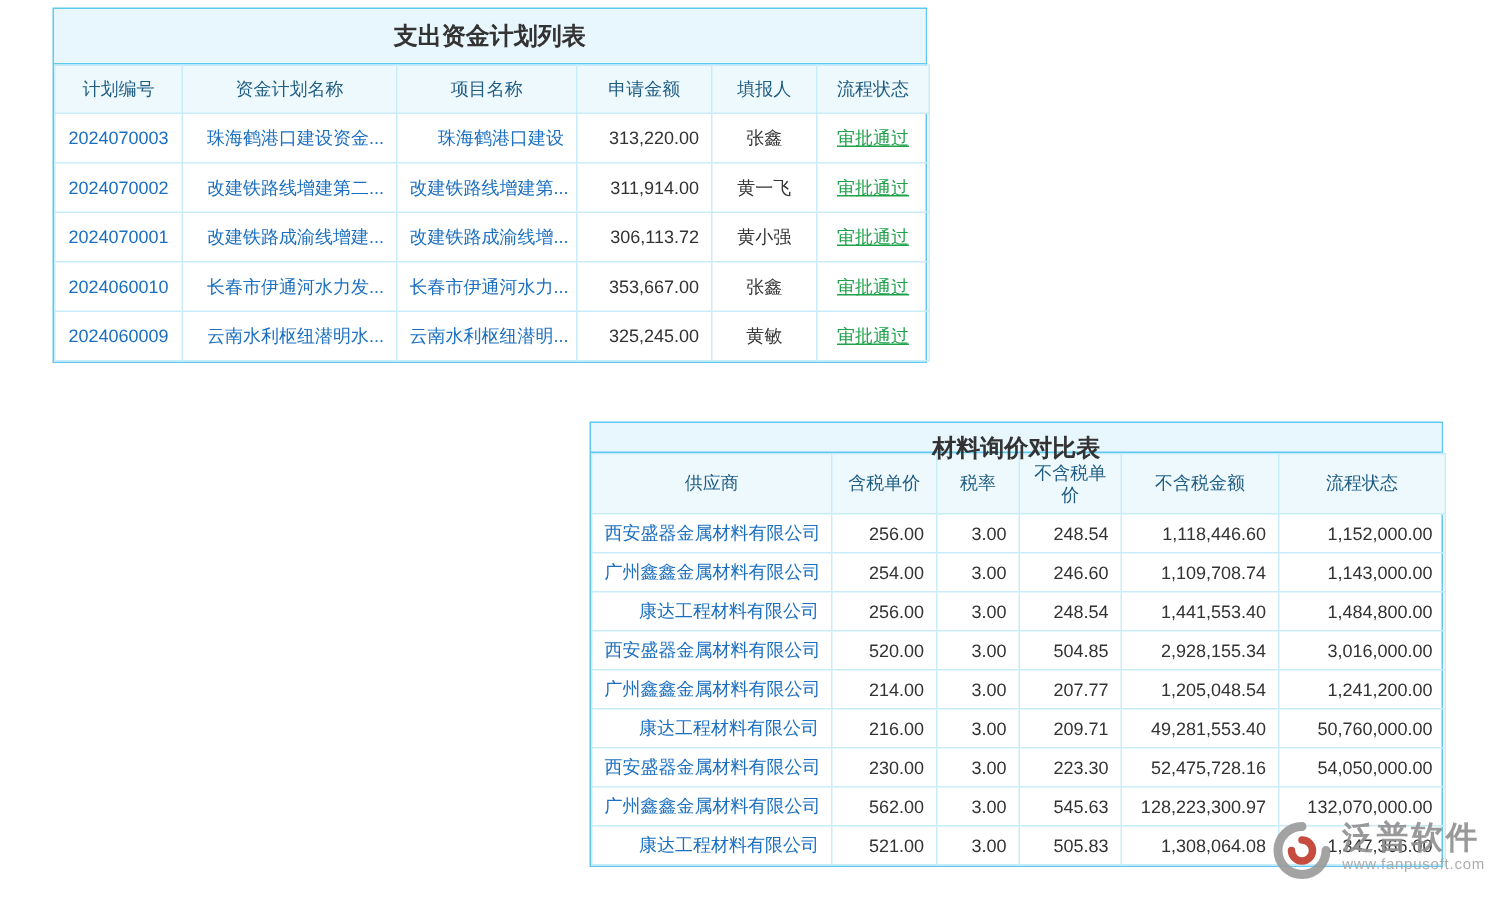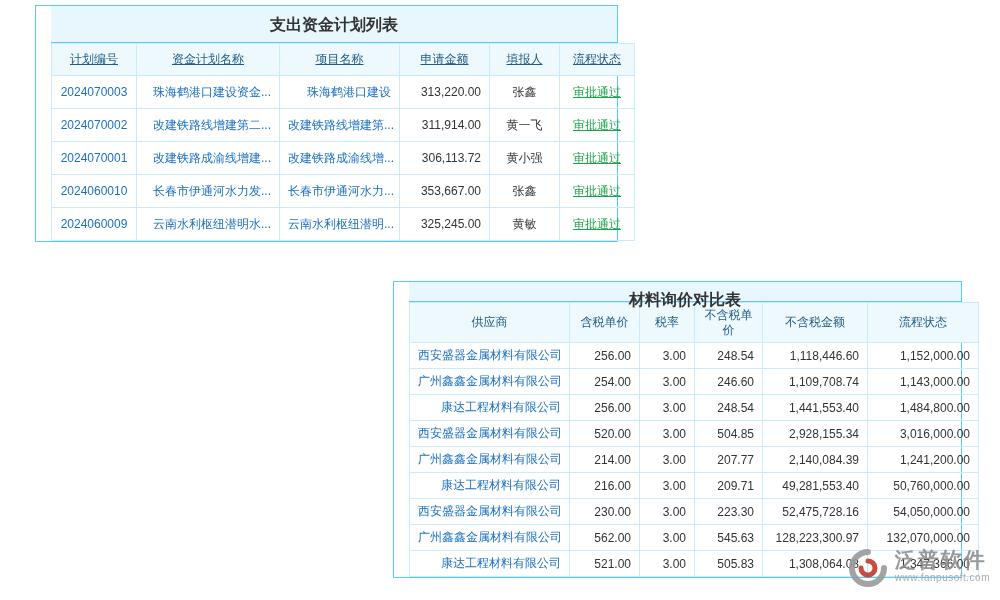--- a/index.html
+++ b/index.html
@@ -5,38 +5,37 @@
   * { margin:0; padding:0; box-sizing:border-box; }
   html,body { width:1000px; height:600px; }
   body {
     position:relative; background:#ffffff; overflow:hidden;
     font-family:"Liberation Sans","DejaVu Sans",sans-serif;
     color:var(--body,#333);
   }
   .panel {
     position:absolute; background:#ffffff;
     border:1px solid var(--border,#5fc8ef);
-    padding-left:15px;
   }
   #panel-plan   { left:35px;  top:5px;   width:583px; z-index:1; }
   #panel-inq    { left:393px; top:281px; width:569px; z-index:2; }
   .panel-title {
     text-align:center; font-weight:bold; font-size:16px; color:#333;
     background:var(--titlebg,#e8f6fd);
     border-bottom:1px solid var(--border,#5fc8ef);
   }
   #panel-plan .panel-title { height:37px; line-height:37px; }
   #panel-inq  .panel-title { height:20px; line-height:36px; }
   table { width:100%; border-collapse:collapse; table-layout:fixed; font-size:12px; }
   th {
     background:var(--headbg,#eef9fe); color:var(--headtx,#1f5c83);
     font-weight:normal; border:1px solid var(--grid,#c9ecfa);
     padding:2px 4px; white-space:normal; line-height:15px;
   }
-  #panel-plan th { height:32px;text-decoration:underline; }
+  #panel-plan th { height:32px; }
   #panel-inq  th { height:40px; }
   td {
     border:1px solid var(--grid,#c9ecfa); padding:0 8px;
     white-space:nowrap; overflow:hidden;
   }
   #panel-plan td { height:33px; }
   #panel-inq  td { height:26px; }
   .left{text-align:right;} .center{text-align:center;} .right{text-align:right;}
   .link { color:var(--link,#1b6fc0); cursor:pointer; }
   .st-approved   { color:var(--ok,#1fa24a);  text-decoration:underline; cursor:pointer; }
@@ -171,21 +170,21 @@
           <td class="right">3.00</td>
           <td class="right">504.85</td>
           <td class="right">2,928,155.34</td>
           <td class="right">3,016,000.00</td>
         </tr>
         <tr>
           <td class="right link">广州鑫鑫金属材料有限公司</td>
           <td class="right">214.00</td>
           <td class="right">3.00</td>
           <td class="right">207.77</td>
-          <td class="right">2,140,084.39</td>
+          <td class="right">1,205,048.54</td>
           <td class="right">1,241,200.00</td>
         </tr>
         <tr>
           <td class="right link">康达工程材料有限公司</td>
           <td class="right">216.00</td>
           <td class="right">3.00</td>
           <td class="right">209.71</td>
           <td class="right">49,281,553.40</td>
           <td class="right">50,760,000.00</td>
         </tr>

